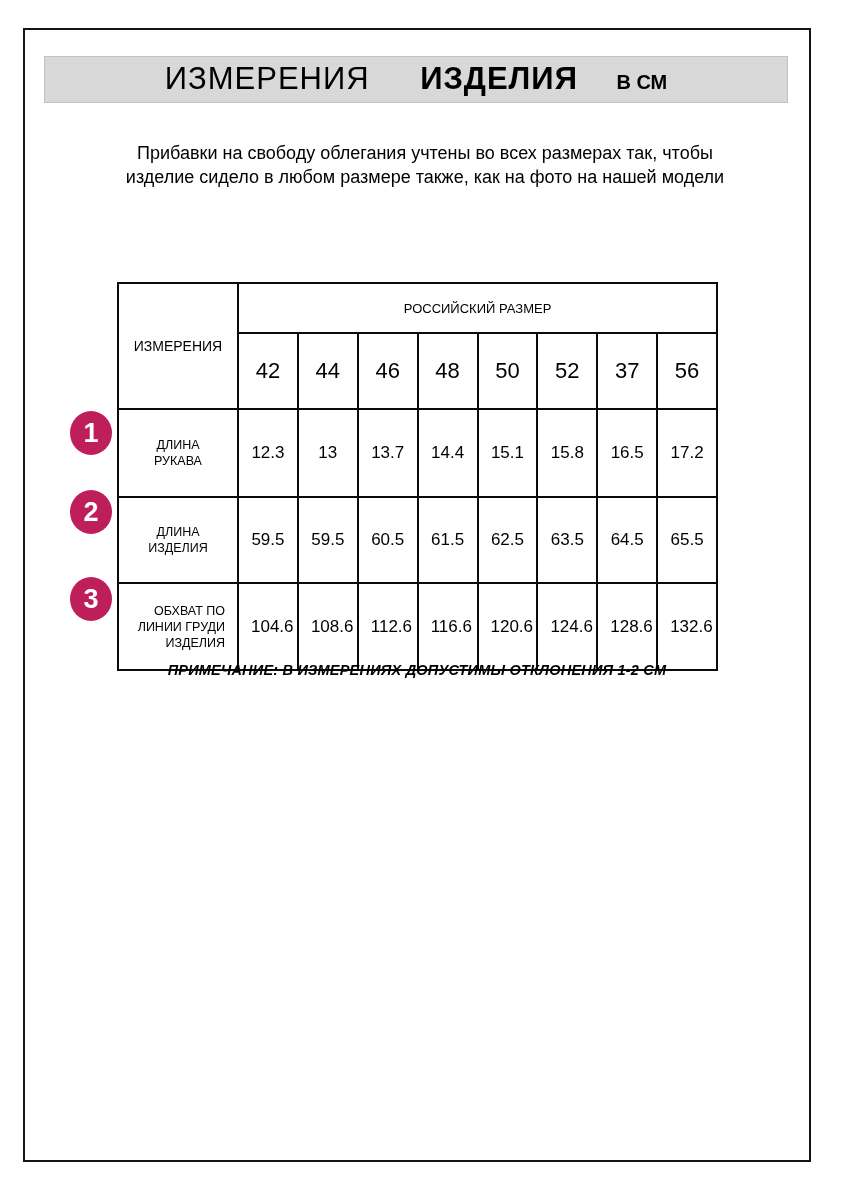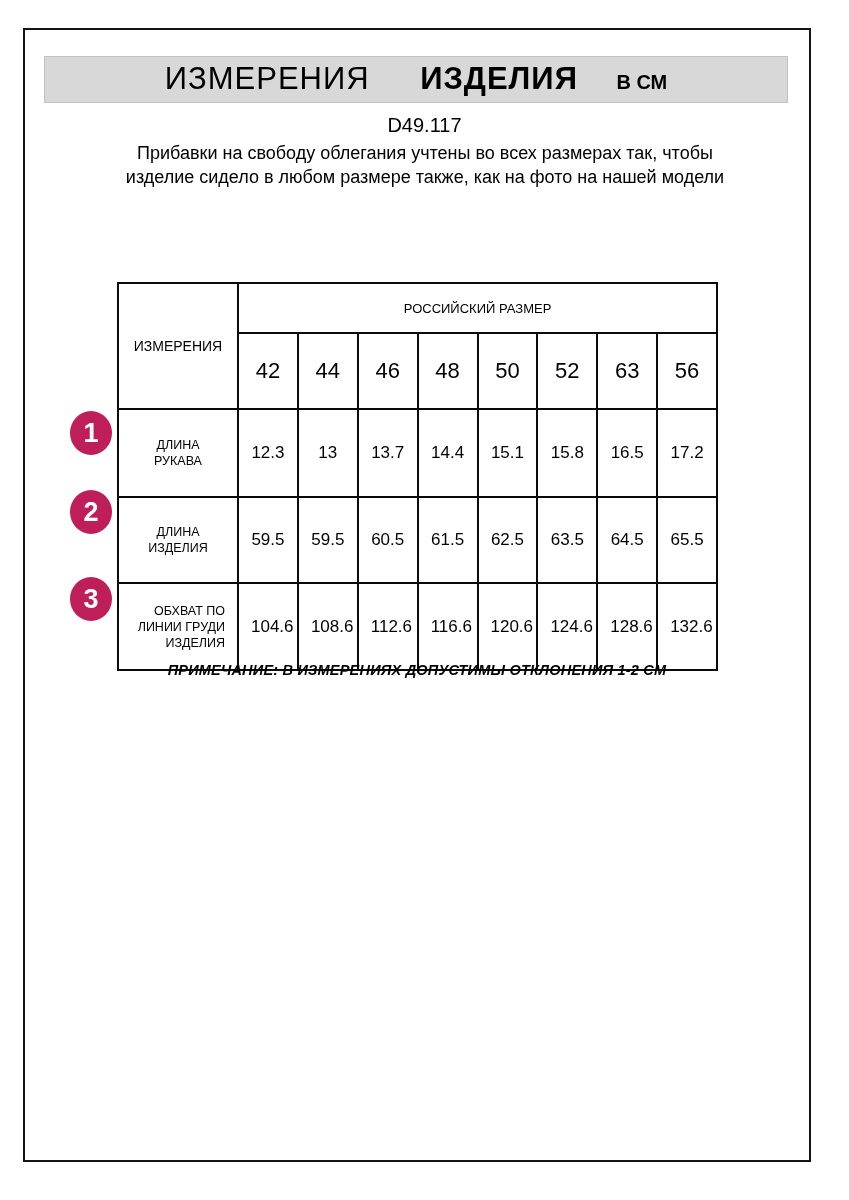--- a/index.html
+++ b/index.html
@@ -133,21 +133,20 @@
 
 <div class="page">
   <div class="frame"></div>
 
   <div class="header-bar">
     <span class="title-part1">ИЗМЕРЕНИЯ</span>
     <span class="title-part2">ИЗДЕЛИЯ</span>
     <span class="title-suffix">В СМ</span>
   </div>
 
-  <div class="model-number">D49.117</div>
 
   <div class="fit-description">Прибавки на свободу облегания учтены во всех размерах так, чтобы изделие сидело в любом размере также, как на фото на нашей модели</div>
 
   <div class="table-wrap">
     <table class="size-table">
       <colgroup>
         <col style="width:120px">
         <col style="width:59.875px">
           <col style="width:59.875px">
           <col style="width:59.875px">
@@ -162,21 +161,21 @@
         <th class="corner-cell" rowspan="2">ИЗМЕРЕНИЯ</th>
         <th class="size-system-cell" colspan="8">РОССИЙСКИЙ РАЗМЕР</th>
       </tr>
       <tr class="sizes-row">
         <th class="size-cell">42</th>
         <th class="size-cell">44</th>
         <th class="size-cell">46</th>
         <th class="size-cell">48</th>
         <th class="size-cell">50</th>
         <th class="size-cell">52</th>
-        <th class="size-cell">63</th>
+        <th class="size-cell">37</th>
         <th class="size-cell">56</th>
       </tr>
       <tr class="data-row-1">
         <td class="row-label"><span>ДЛИНА РУКАВА</span></td>
         <td class="value-cell">12.3</td>
         <td class="value-cell">13</td>
         <td class="value-cell">13.7</td>
         <td class="value-cell">14.4</td>
         <td class="value-cell">15.1</td>
         <td class="value-cell">15.8</td>

